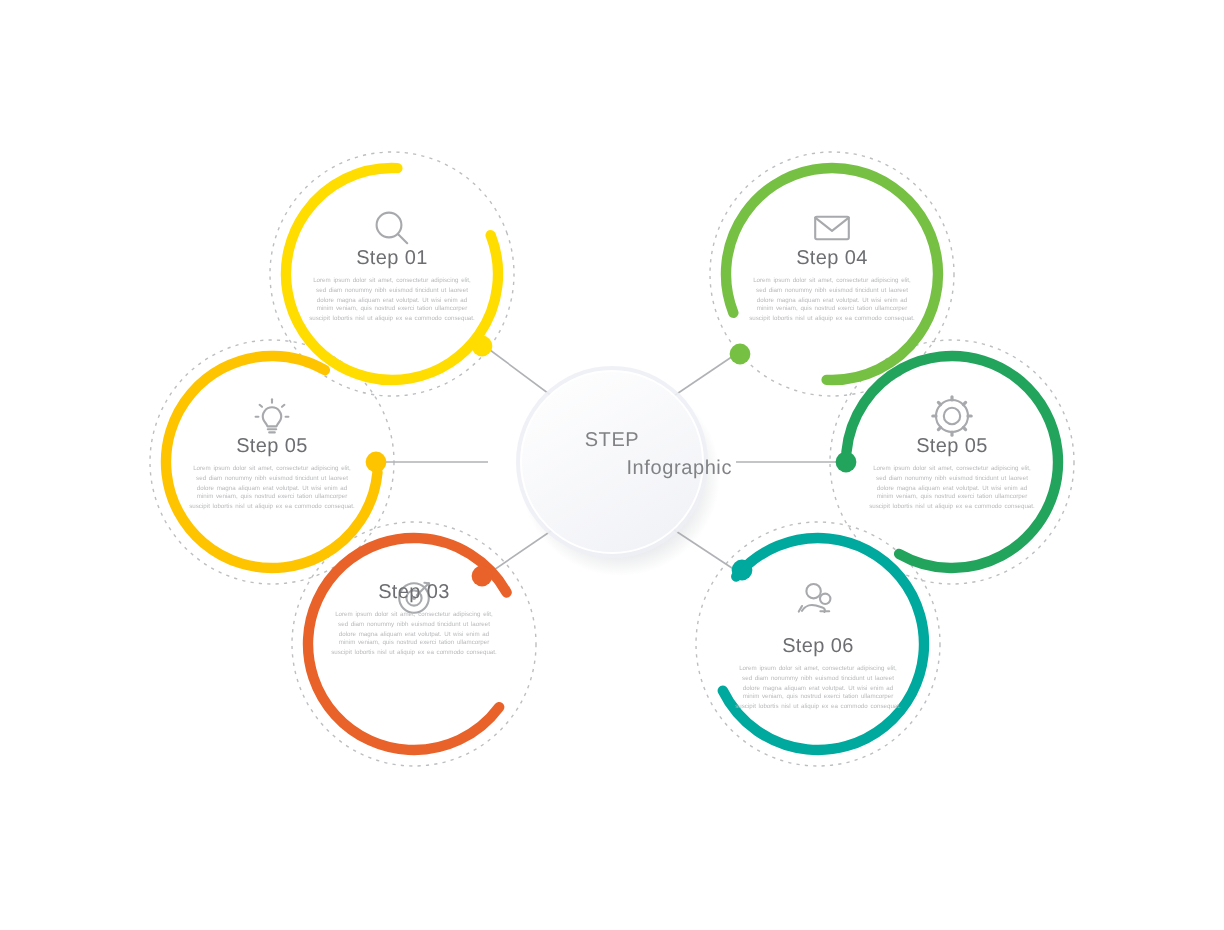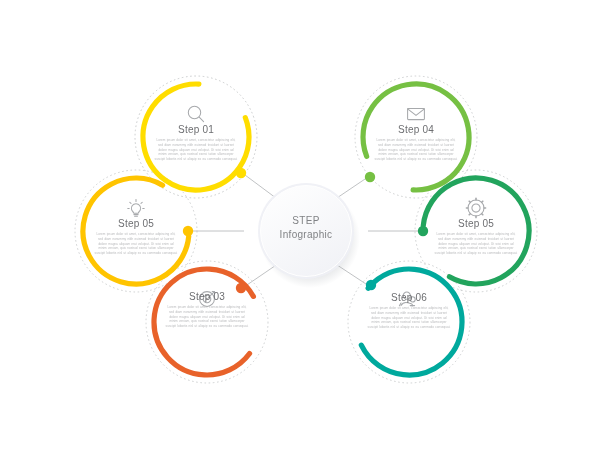--- a/index.html
+++ b/index.html
@@ -49,21 +49,21 @@
   .center-label {
     position: absolute;
     width: 120px;
     text-align: center;
     font-size: 10px;
     line-height: 1.35;
     color: #808285;
     letter-spacing: 0.3px;
     pointer-events: none;
   }
-  .center-line2 { display: block; }
+  .center-line2 { display: block; text-align: right; }
 </style>
 </head>
 <body>
 
 <div id="stage">
 
   <svg class="canvas" viewBox="0 0 612 465">
     <defs>
       <radialGradient id="centerShadow" cx="50%" cy="50%" r="50%">
         <stop offset="70%" stop-color="#9aa0a6" stop-opacity="0.30"></stop>
@@ -197,21 +197,21 @@
   <div class="node-label" style="left:374px; top:124px; width:84px;">
     <div class="step-title">Step 04</div>
     <div class="step-body">Lorem ipsum dolor sit amet, consectetur adipiscing elit, sed diam nonummy nibh euismod tincidunt ut laoreet dolore magna aliquam erat volutpat. Ut wisi enim ad minim veniam, quis nostrud exerci tation ullamcorper suscipit lobortis nisl ut aliquip ex ea commodo consequat.</div>
   </div>
 
   <div class="node-label" style="left:434px; top:218px; width:84px;">
     <div class="step-title">Step 05</div>
     <div class="step-body">Lorem ipsum dolor sit amet, consectetur adipiscing elit, sed diam nonummy nibh euismod tincidunt ut laoreet dolore magna aliquam erat volutpat. Ut wisi enim ad minim veniam, quis nostrud exerci tation ullamcorper suscipit lobortis nisl ut aliquip ex ea commodo consequat.</div>
   </div>
 
-  <div class="node-label" style="left:367px; top:292px; width:84px;">
+  <div class="node-label" style="left:367px; top:318px; width:84px;">
     <div class="step-title">Step 06</div>
     <div class="step-body">Lorem ipsum dolor sit amet, consectetur adipiscing elit, sed diam nonummy nibh euismod tincidunt ut laoreet dolore magna aliquam erat volutpat. Ut wisi enim ad minim veniam, quis nostrud exerci tation ullamcorper suscipit lobortis nisl ut aliquip ex ea commodo consequat.</div>
   </div>
 
   <div class="center-label" style="left:246px; top:214px;">
     <span>STEP</span>
     <span class="center-line2">Infographic</span>
   </div>
 
 </div>

